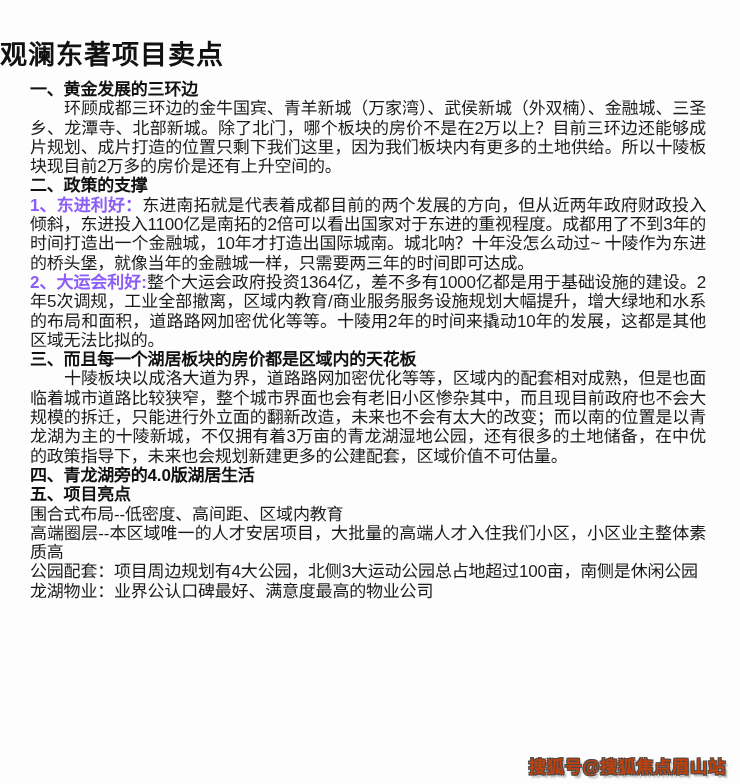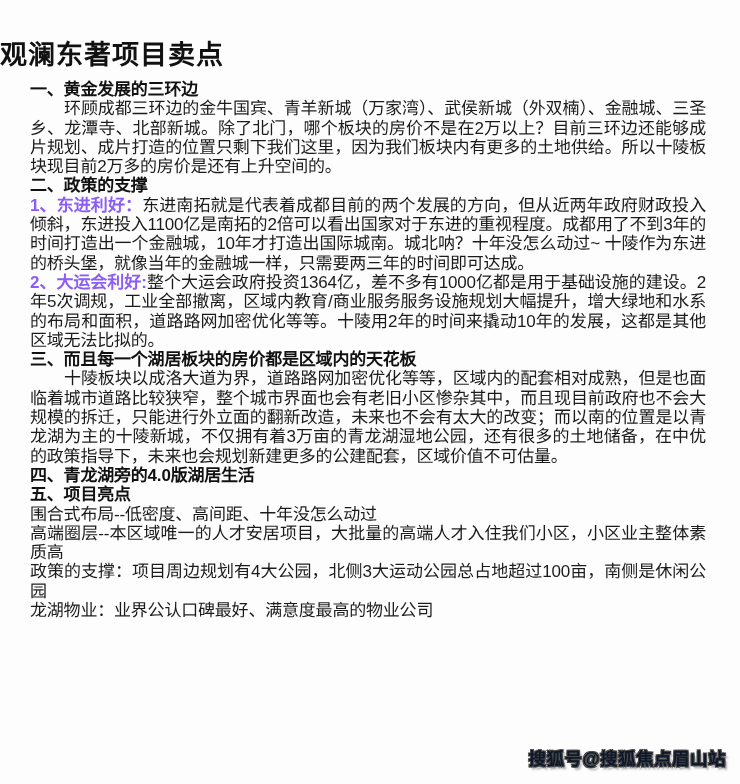--- a/index.html
+++ b/index.html
@@ -33,25 +33,25 @@
     margin: 0;
     color: #111;
   }
   .para { margin: 0; }
   .indent { text-indent: 2em; }
   .item-label { font-weight: bold; color: #8b5cf6; }
   .plain-line { margin: 0; }
   .watermark {
     position: absolute;
     right: 14px;
-    bottom: 14px;
+    bottom: 6px;
     font-size: 17.5px;
     font-weight: bold;
     letter-spacing: 0.5px;
-    color: #0f172a;
+    color: #c2410c;
     text-shadow:
       -1px -1px 0 #4a4a4a,
        1px -1px 0 #4a4a4a,
       -1px  1px 0 #4a4a4a,
        1px  1px 0 #4a4a4a,
        2.5px 2.5px 2px rgba(110,110,110,0.6);
     padding-left: 40px;
   }
 </style>
 </head>
@@ -69,22 +69,22 @@
     <div class="heading">二、政策的支撑</div>
     <p class="para"><span class="item-label">1、东进利好：</span><span>东进南拓就是代表着成都目前的两个发展的方向，但从近两年政府财政投入倾斜，东进投入1100亿是南拓的2倍可以看出国家对于东进的重视程度。成都用了不到3年的时间打造出一个金融城，10年才打造出国际城南。城北呐？十年没怎么动过~ 十陵作为东进的桥头堡，就像当年的金融城一样，只需要两三年的时间即可达成。</span></p>
     <p class="para"><span class="item-label">2、大运会利好:</span><span>整个大运会政府投资1364亿，差不多有1000亿都是用于基础设施的建设。2年5次调规，工业全部撤离，区域内教育/商业服务服务设施规划大幅提升，增大绿地和水系的布局和面积，道路路网加密优化等等。十陵用2年的时间来撬动10年的发展，这都是其他区域无法比拟的。</span></p>
 
     <div class="heading">三、而且每一个湖居板块的房价都是区域内的天花板</div>
     <p class="para indent">十陵板块以成洛大道为界，道路路网加密优化等等，区域内的配套相对成熟，但是也面临着城市道路比较狭窄，整个城市界面也会有老旧小区惨杂其中，而且现目前政府也不会大规模的拆迁，只能进行外立面的翻新改造，未来也不会有太大的改变；而以南的位置是以青龙湖为主的十陵新城，不仅拥有着3万亩的青龙湖湿地公园，还有很多的土地储备，在中优的政策指导下，未来也会规划新建更多的公建配套，区域价值不可估量。</p>
 
     <div class="heading">四、青龙湖旁的4.0版湖居生活</div>
 
     <div class="heading">五、项目亮点</div>
-    <p class="plain-line">围合式布局--低密度、高间距、十年没怎么动过</p>
+    <p class="plain-line">围合式布局--低密度、高间距、区域内教育</p>
     <p class="plain-line">高端圈层--本区域唯一的人才安居项目，大批量的高端人才入住我们小区，小区业主整体素质高</p>
-    <p class="plain-line">政策的支撑：项目周边规划有4大公园，北侧3大运动公园总占地超过100亩，南侧是休闲公园</p>
+    <p class="plain-line">公园配套：项目周边规划有4大公园，北侧3大运动公园总占地超过100亩，南侧是休闲公园</p>
     <p class="plain-line">龙湖物业：业界公认口碑最好、满意度最高的物业公司</p>
 
   </div>
 
   <div class="watermark">搜狐号@搜狐焦点眉山站</div>
 
 </div>
 
 </body></html>

